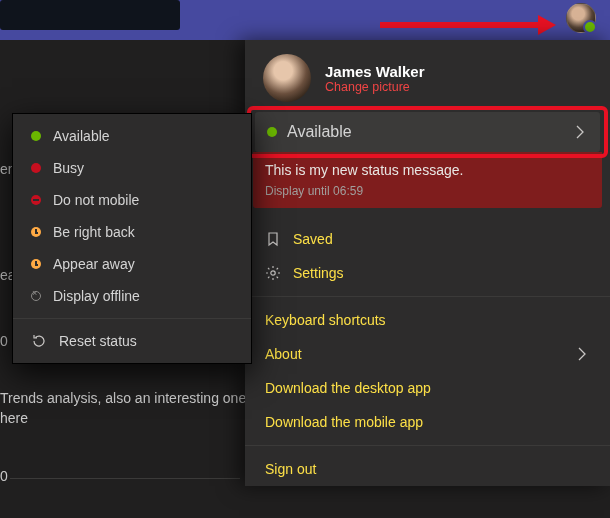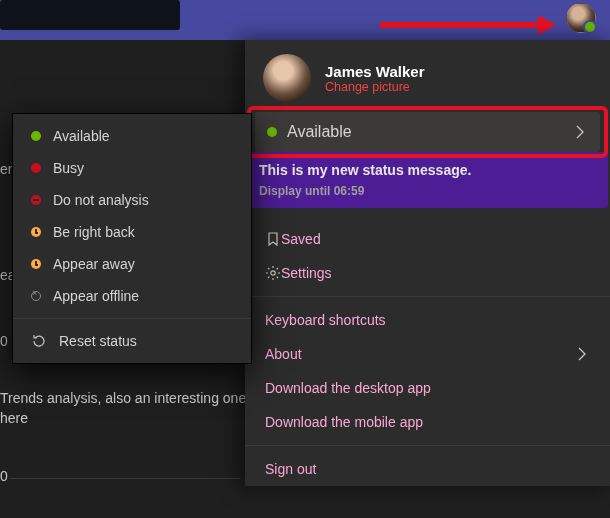--- a/index.html
+++ b/index.html
@@ -20,25 +20,25 @@
   .profile-panel { position:absolute; top:40px; right:0; width:365px; background:#2d2c2c; box-shadow:-6px 0 20px rgba(0,0,0,.6); }
   .pp-header { display:flex; align-items:center; gap:14px; padding:14px 18px 10px; }
   .pp-avatar { width:48px; height:48px; border-radius:50%; background: radial-gradient(circle at 42% 35%, #e6c6ab 22%, #6a4f3d 55%, #21180f 85%); }
   .pp-name { color:#fff; font-weight:600; font-size:15px; }
   .pp-change { color:#ef4444; font-size:12.5px; cursor:pointer; }
 
   .pp-status-row { margin:0 10px; padding:0 12px; height:40px; display:flex; align-items:center; gap:10px; background:#3b3a39; border-radius:3px; cursor:pointer; position:relative;}
   .pp-status-row .chev { margin-left:auto; color:#c8c6c4; }
   .redbox { position:absolute; inset:-6px -8px; border:4px solid #e81123; border-radius:6px; pointer-events:none;}
 
-  .pp-note { margin:0 2px 14px; padding:10px 12px; background:#4c1d95; border-bottom-left-radius:3px; border-bottom-right-radius:3px;font-weight:bold; }
+  .pp-note { margin:0 8px 14px; padding:10px 12px; background:#7f1d1d; border-bottom-left-radius:3px; border-bottom-right-radius:3px; }
   .pp-note .msg { color:#e8e6e3; font-size:14px; }
   .pp-note .until { color:#a19f9d; font-size:12px; margin-top:6px; }
 
-  .pp-item { display:flex; align-items:center; gap:0; padding:0 20px; height:34px; font-size:14px; color:#f9a8d4; cursor:pointer; }
+  .pp-item { display:flex; align-items:center; gap:12px; padding:0 20px; height:34px; font-size:14px; color:#fde047; cursor:pointer; }
   .pp-item .chev { margin-left:auto; color:#8a8886; }
   .pp-sep { height:1px; background:#3b3a39; margin:6px 0; }
 
   .status-menu { position:absolute; top:113px; left:12px; width:240px; background:#2d2c2c; border:1px solid #000; box-shadow:0 10px 30px rgba(0,0,0,.8); padding:6px 0; }
   .status-item { display:flex; align-items:center; gap:12px; padding:0 18px; height:32px; font-size:14px; color:#d4d4d4; cursor:pointer;}
   .status-sep { height:1px; background:#3b3a39; margin:6px 0;}
 
   .dot { width:10px; height:10px; border-radius:50%; display:inline-block; flex:0 0 10px;}
   .dot.available { background:#6bb700; }
   .dot.busy { background:#c50f1f; }
@@ -139,33 +139,33 @@
   <div class="status-item">
     <span class="dot available"></span>
     <span>Available</span>
   </div>
   <div class="status-item">
     <span class="dot busy"></span>
     <span>Busy</span>
   </div>
   <div class="status-item">
     <span class="dot dnd"></span>
-    <span>Do not analysis</span>
+    <span>Do not mobile</span>
   </div>
   <div class="status-item">
     <span class="dot brb"></span>
     <span>Be right back</span>
   </div>
   <div class="status-item">
     <span class="dot away"></span>
     <span>Appear away</span>
   </div>
   <div class="status-item">
     <span class="dot offline"></span>
-    <span>Appear offline</span>
+    <span>Display offline</span>
   </div>
   <div class="status-sep"></div>
   <div class="status-item">
     <svg class="ico" viewBox="0 0 16 16">
         <path d="M3 8a5 5 0 1 0 1.5-3.5M3 2v3h3" fill="none" stroke="currentColor" stroke-width="1.2"></path>
       </svg>
     <span>Reset status</span>
   </div>
 </div>
 

